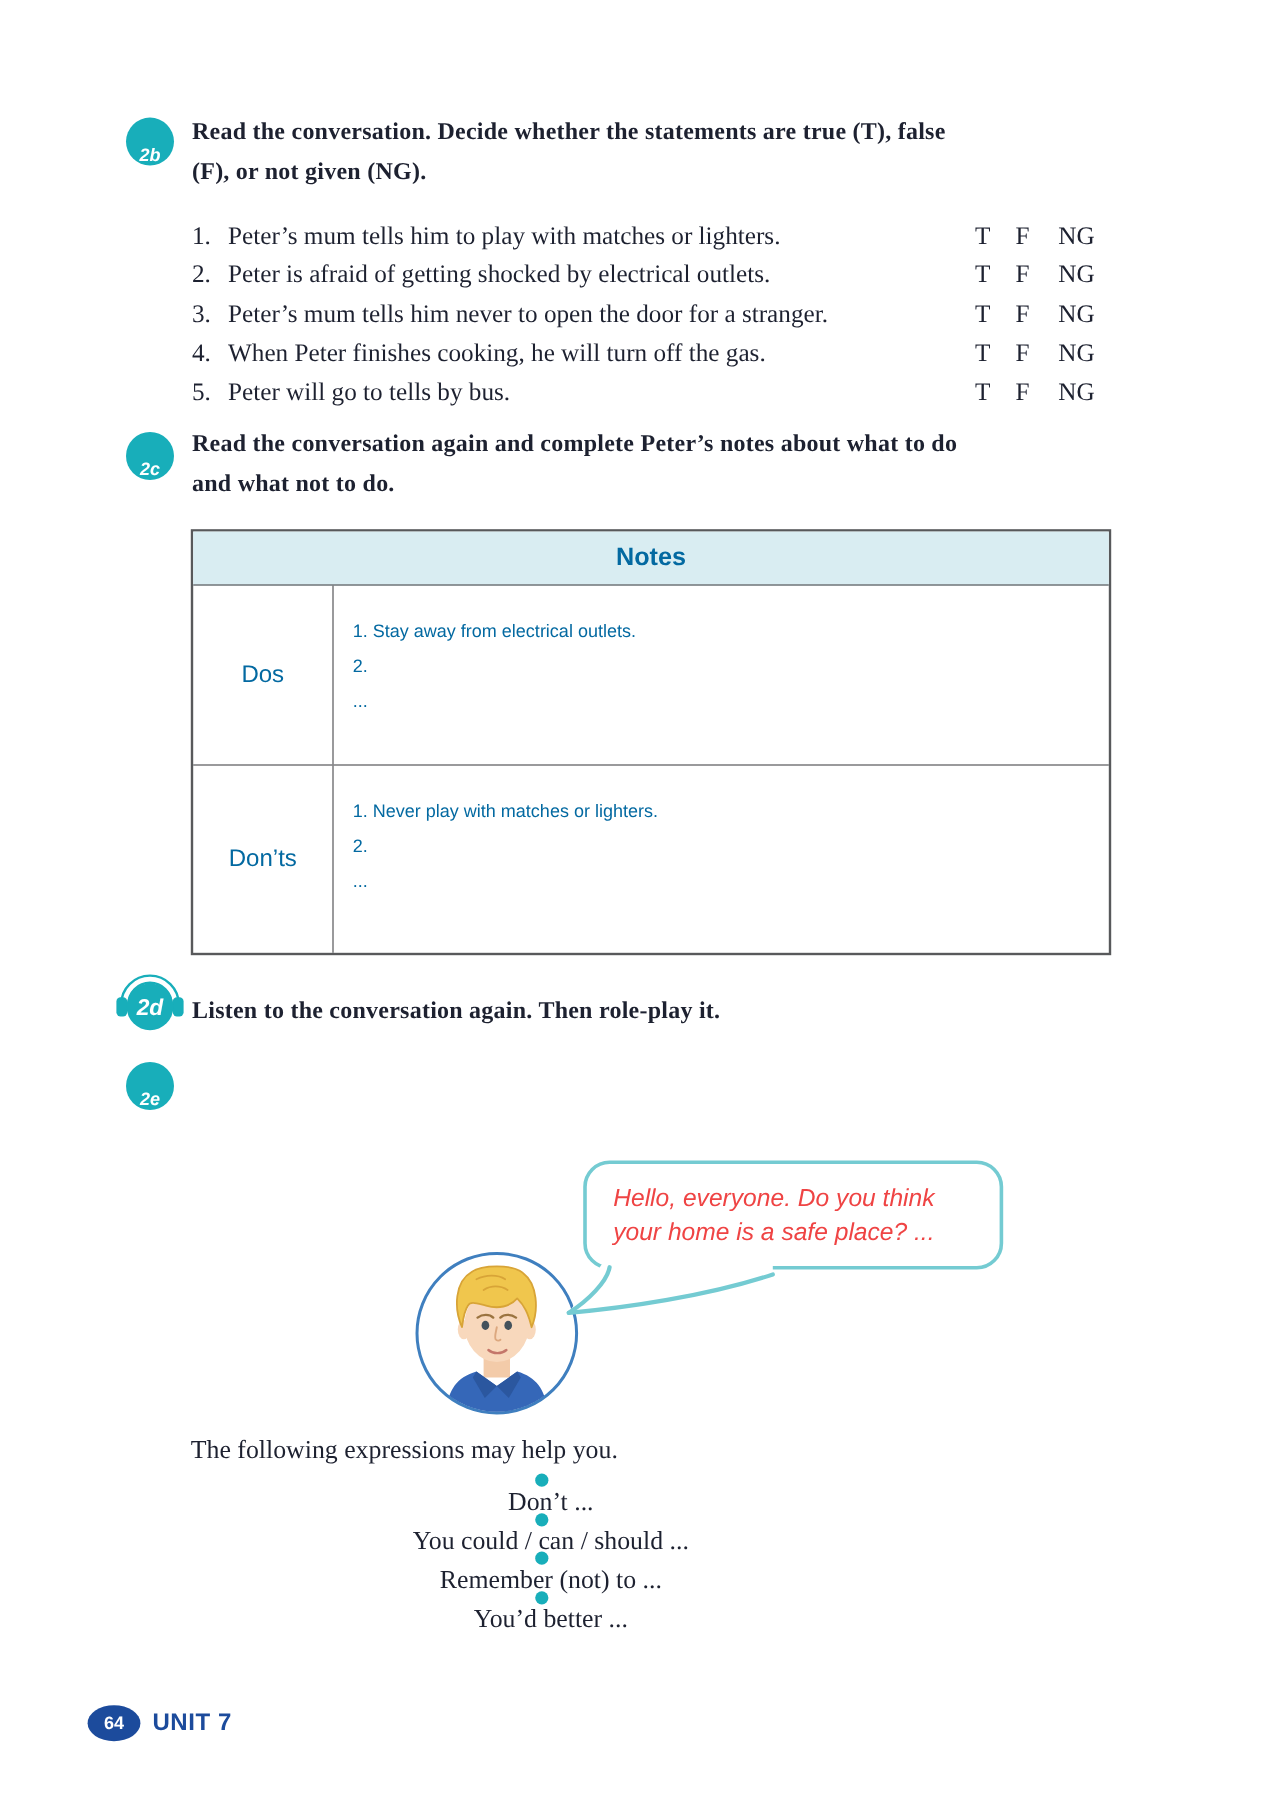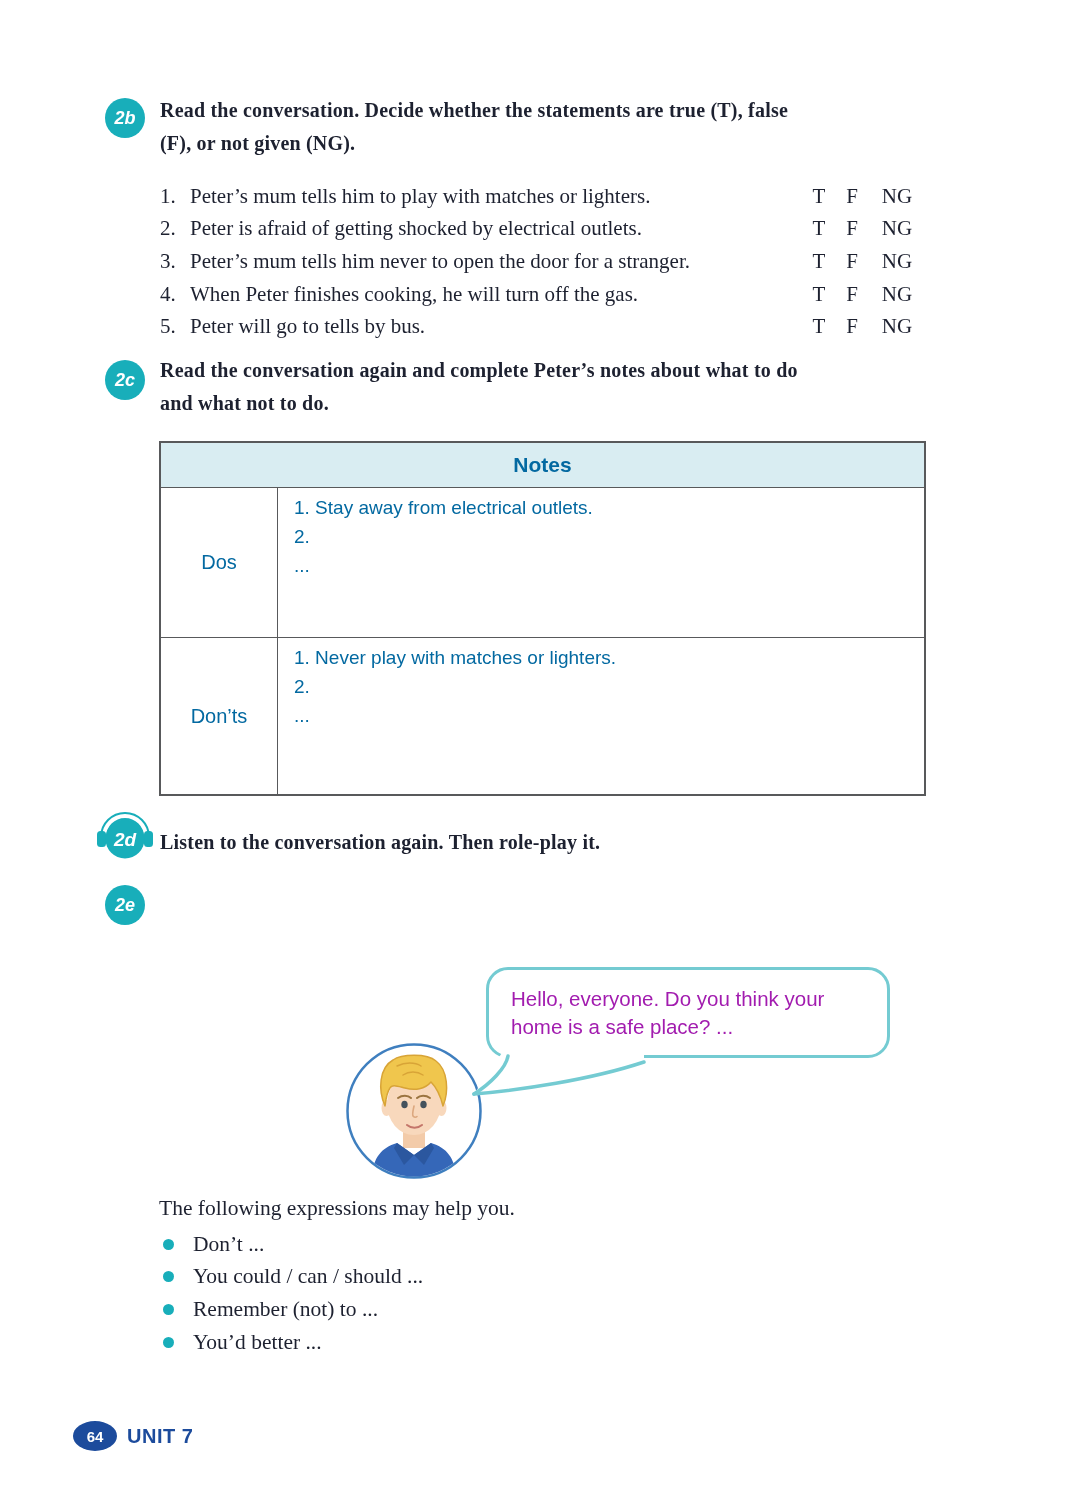--- a/index.html
+++ b/index.html
@@ -5,22 +5,22 @@
   html,body{margin:0;padding:0;background:#fff;}
   .page{
     position:relative;width:1065px;height:1508px;background:#fff;overflow:hidden;
     font-family:"Liberation Serif","DejaVu Serif",serif;color:var(--text,#1d2130);
   }
   
   .badge{
     position:absolute;width:40px;height:40px;border-radius:50%;
     background:var(--accent-teal,#18aeba);color:#fff;
     font-family:"Liberation Sans","DejaVu Sans",sans-serif;
-    font-weight:bold;font-style:italic;font-size:18px;
-    display:flex;align-items:center;justify-content:center;
+    font-weight:bold;font-style:italic;font-size:15px;
+    display:flex;align-items:flex-end;justify-content:center;
   }
   
   .heading{
     position:absolute;left:160px;width:786px;
     font-size:20px;font-weight:bold;line-height:33px;letter-spacing:0.2px;
   }
   
   .statements{position:absolute;left:160px;top:180px;width:766px;}
   .stmt-row{position:relative;height:32.6px;display:flex;align-items:center;font-size:21px;}
   .stmt-num{width:30px;flex:0 0 30px;}
@@ -40,38 +40,38 @@
     display:flex;align-items:center;justify-content:center;
     font-weight:bold;font-size:21px;
   }
   .notes-row{display:flex;box-sizing:border-box;}
   .notes-row.dos{height:150px;border-bottom:1.5px solid var(--table-border,#58595b);}
   .notes-row.donts{height:156px;}
   .notes-label{
     width:116px;flex:0 0 116px;display:flex;align-items:center;justify-content:center;
     border-right:1.5px solid var(--table-border,#58595b);font-size:20px;
   }
-  .notes-content{flex:1;padding:5px 16px;font-size:19px;line-height:29px;}
+  .notes-content{flex:1;padding:24px 16px;font-size:15px;line-height:29px;}
   
   .badge-2d-wrap{position:absolute;left:96px;top:806px;width:58px;height:56px;}
   
   .speech-bubble{
-    position:absolute;left:486px;top:967px;width:404px;box-sizing:border-box;
+    position:absolute;left:486px;top:967px;width:350px;box-sizing:border-box;
     border:3.5px solid var(--bubble-border,#74cbd2);border-radius:22px;
     padding:15px 12px 15px 22px;background:#fff;z-index:4;
     font-family:"Liberation Sans","DejaVu Sans",sans-serif;
-    font-size:20.5px;line-height:27.5px;color:#a21caf;
+    font-size:20.5px;line-height:27.5px;color:#ef4444;font-style:italic;
   }
   .speech-tail{position:absolute;left:470px;top:1042px;z-index:5;}
   
   .avatar{position:absolute;left:345px;top:1042px;width:138px;height:138px;z-index:3;}
   
   .expr-intro{position:absolute;left:159px;top:1196px;font-size:21.5px;}
   .expr-list{position:absolute;left:159px;top:1228px;width:600px;}
-  .expr-row{height:32.6px;display:flex;align-items:center;font-size:21.5px;}
+  .expr-row{height:32.6px;display:flex;align-items:center;font-size:21.5px;flex-direction:column;}
   .bullet{
     width:11px;height:11px;border-radius:50%;
     background:var(--accent-teal,#18aeba);
     flex:0 0 11px;margin-right:19px;margin-left:4px;
   }
   
   .page-num{
     position:absolute;left:73px;top:1421px;width:44px;height:30px;border-radius:50%;
     background:var(--footer-blue,#1c4b9c);color:#fff;
     font-family:"Liberation Sans","DejaVu Sans",sans-serif;

